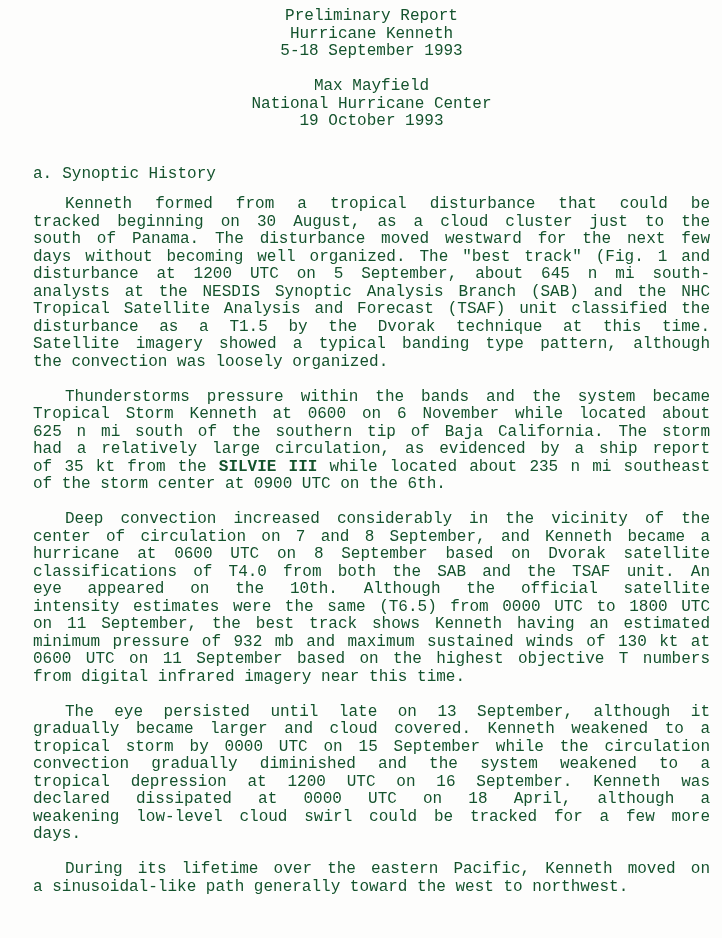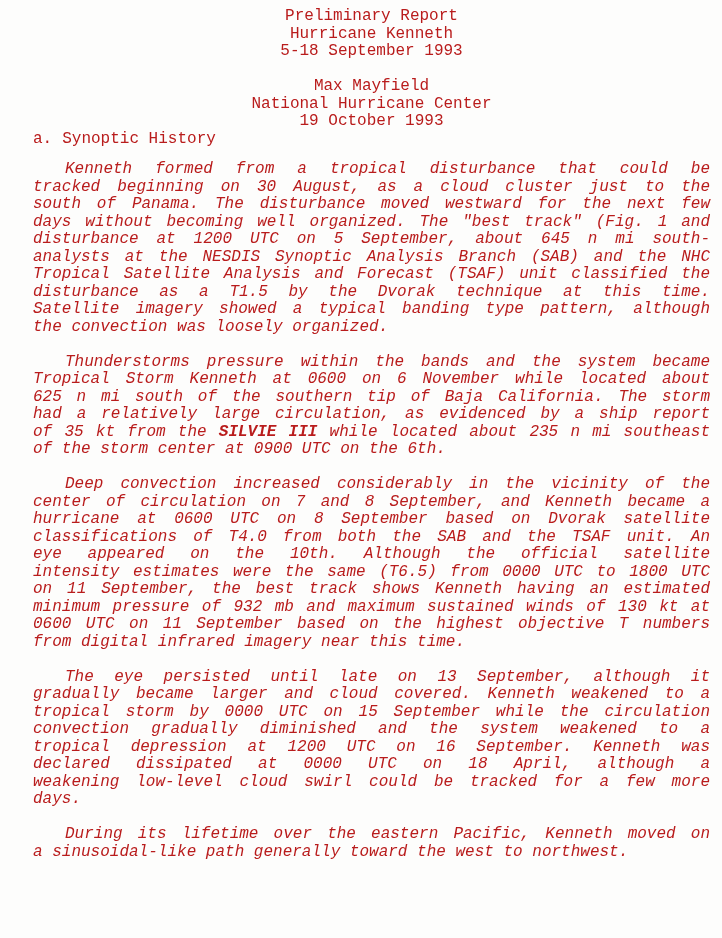--- a/index.html
+++ b/index.html
@@ -3,31 +3,31 @@
 <meta charset="utf-8">
 <style>
   html, body { margin: 0; padding: 0; background: #ffffff; }
   .page {
     position: relative;
     width: 722px;
     height: 938px;
     box-sizing: border-box;
     padding: 8px 12px 0 33px;
     background: #fdfdfc;
-    color: #b91c1c;
+    color: #14532d;
     font-family: "Liberation Mono", "DejaVu Sans Mono", monospace;
     font-size: 16px;
     line-height: 17.5px;
     overflow: hidden;
   }
   .center { text-align: center; }
   .author-block { margin-top: 17.5px; }
-  .heading { }
+  .heading { margin-top: 35px; }
   .sec-title { margin-left: 10px; }
-  .para { margin-top: 17.5px; font-style: italic; }
+  .para { margin-top: 17.5px; }
   .para-first { margin-top: 13px; }
   .line { min-height: 17.5px; }
   
   .jl { text-align: justify; text-align-last: justify; text-justify: inter-word; }
   .ind { text-indent: 32px; }
   .bold { font-weight: bold; }
 </style>
 </head>
 <body>
 

